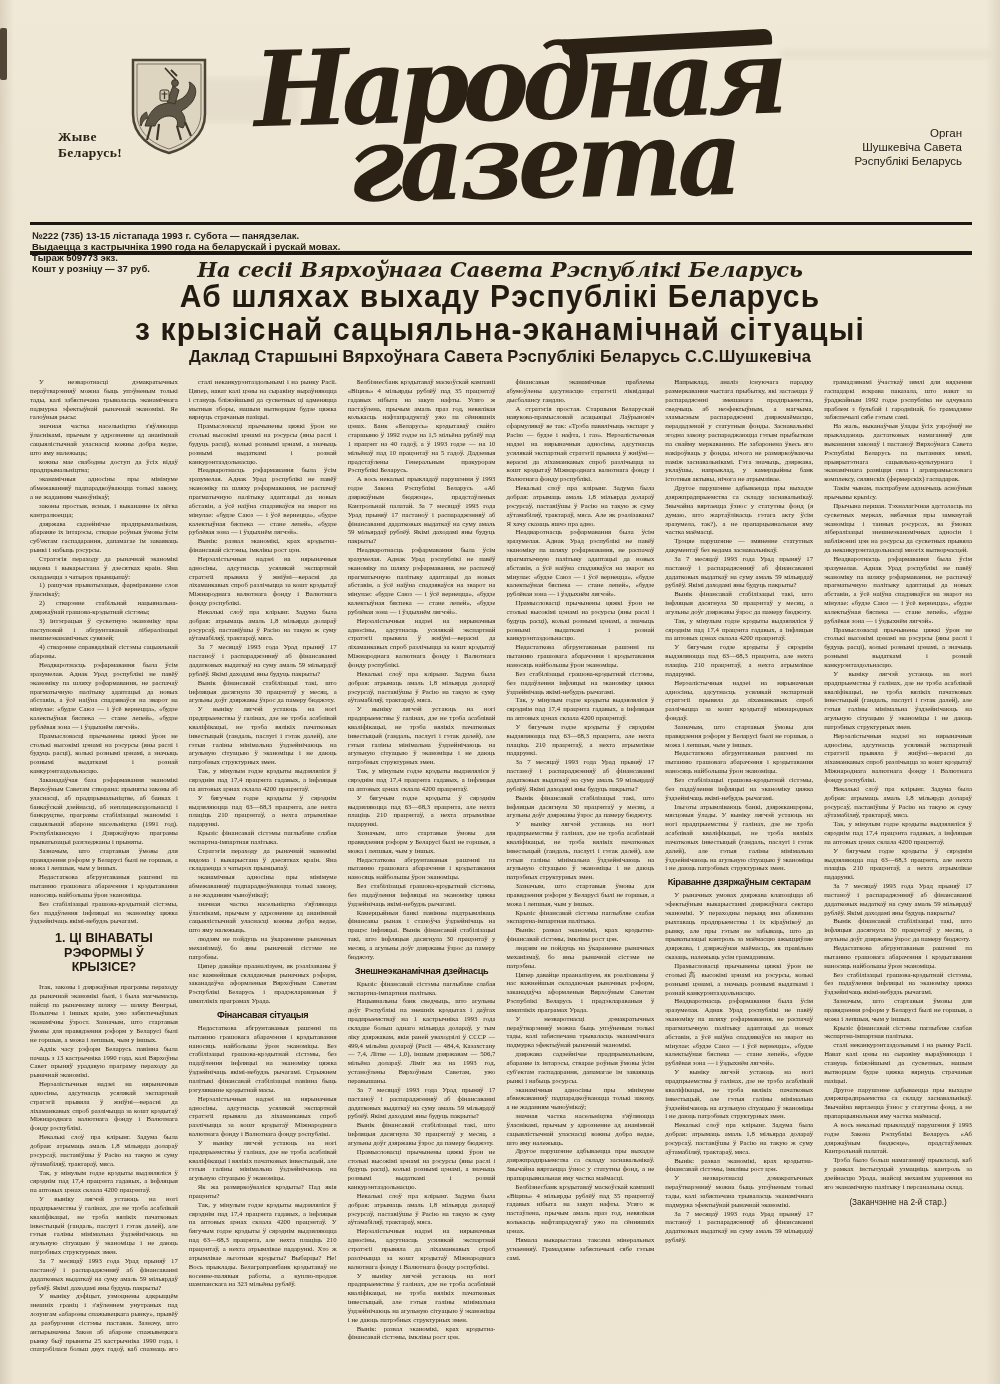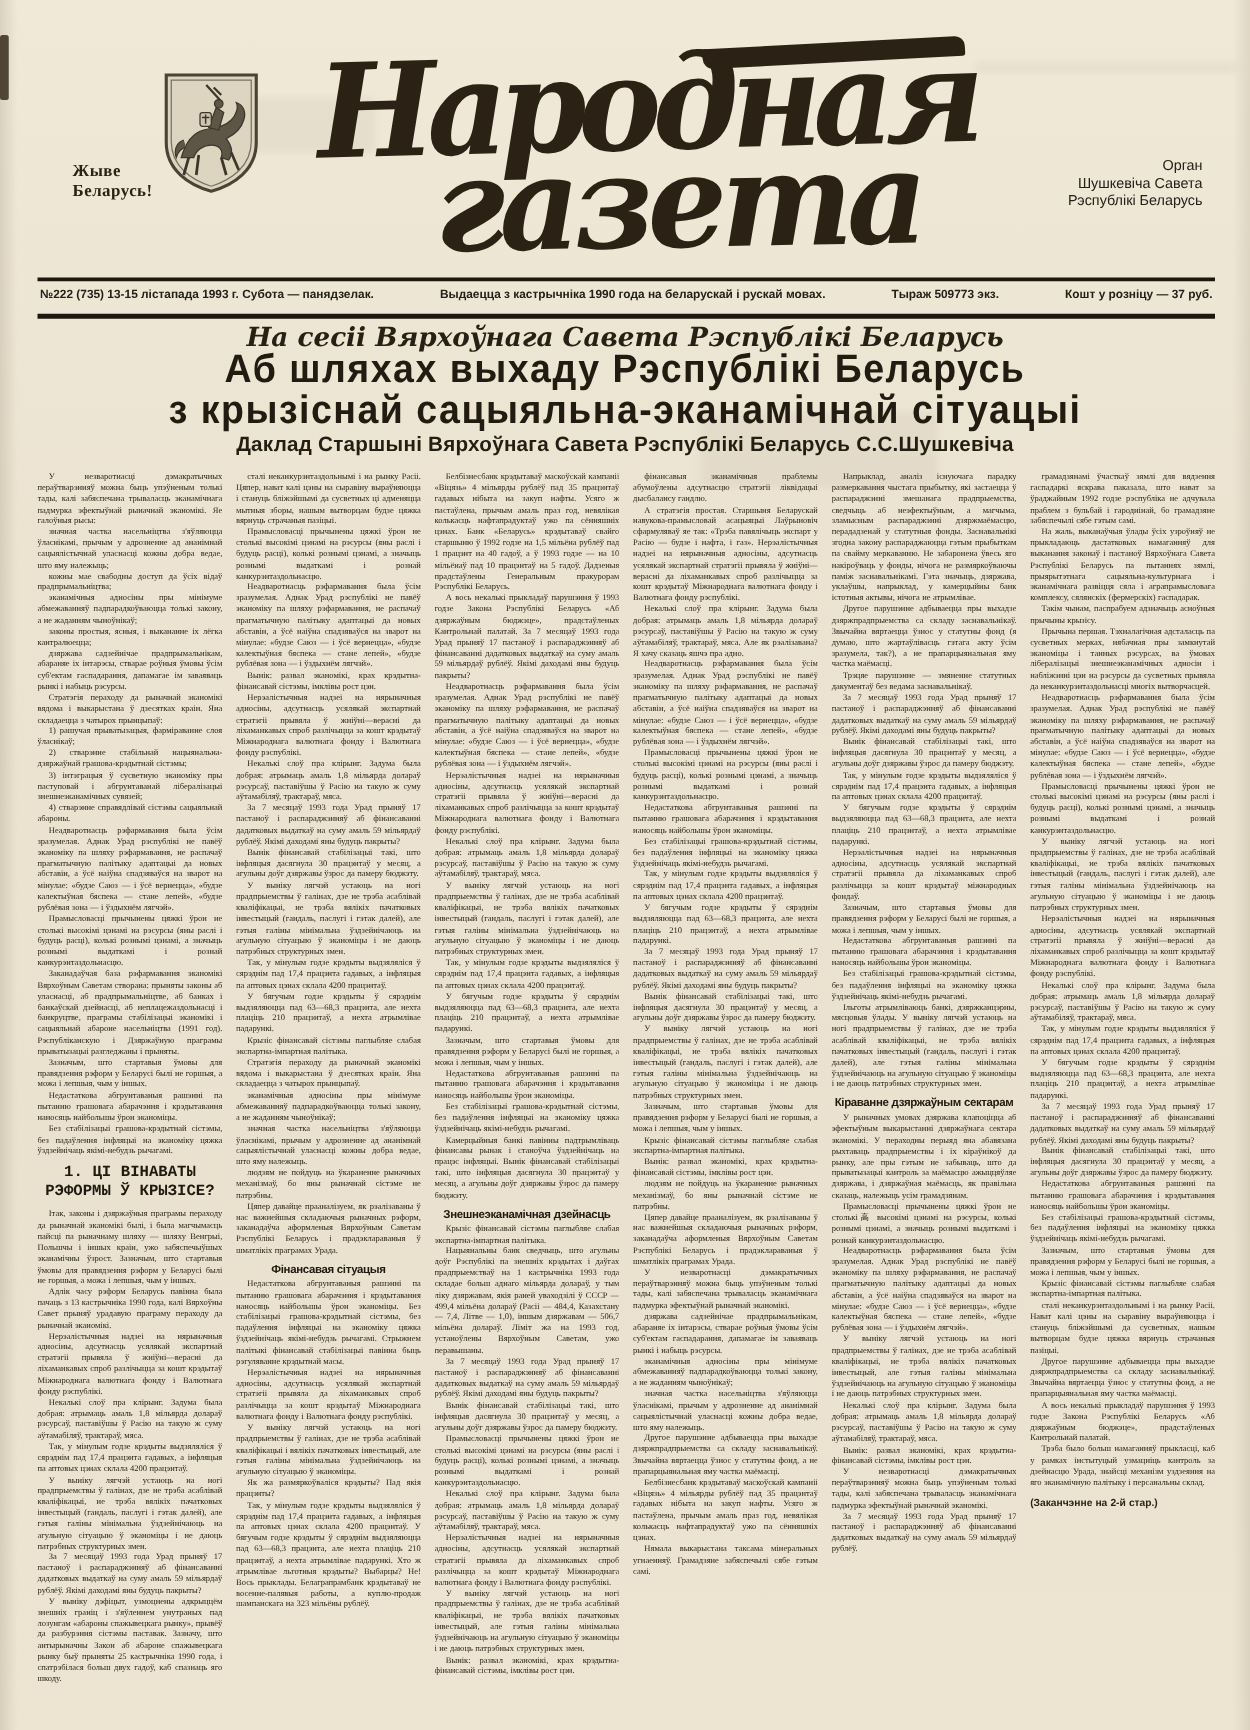--- a/index.html
+++ b/index.html
@@ -25,40 +25,40 @@
   .logo .swash{position:absolute;left:322px;top:16px;width:210px;height:16px;background:#2c2115;
     transform:rotate(-3deg);border-radius:2px 8px 2px 8px;}
   .organ{position:absolute;right:38px;top:126px;text-align:right;font-family:"Liberation Sans",sans-serif;
     font-weight:normal;font-size:11.5px;line-height:14px;color:#25201a;}
 
   .rule{position:absolute;left:30px;right:28px;background:#1d1712;}
   .rule-1{top:222px;height:3px;}
   .rule-2{top:251px;height:4px;}
 
   .dateline{position:absolute;left:32px;right:30px;top:230px;display:flex;justify-content:space-between;align-items:baseline;
-    font-family:"Liberation Sans",sans-serif;font-weight:bold;font-size:9.5px;color:#242019;white-space:nowrap;}
+    font-family:"Liberation Sans",sans-serif;font-weight:bold;font-size:9.5px;color:#242019;white-space:nowrap;flex-direction:column;}
 
   
   .kicker{position:absolute;left:0;right:0;top:257px;text-align:center;font-family:"DejaVu Serif",serif;
     font-style:italic;font-weight:bold;font-size:21px;color:#272015;}
   .headline{position:absolute;left:0;right:0;top:281px;text-align:center;font-family:"Liberation Sans",sans-serif;
     font-weight:800;font-size:30px;line-height:31px;letter-spacing:1.2px;color:#221b12;transform:scaleY(1.06);}
   .subhead{position:absolute;left:0;right:0;top:347px;text-align:center;font-family:"Liberation Sans",sans-serif;
     font-weight:bold;font-size:16.5px;letter-spacing:.2px;color:#241d13;}
 
   
   .cols{position:absolute;left:30px;top:378px;width:942px;height:974px;display:flex;gap:11px;}
   .col{flex:1 1 0;overflow:hidden;text-align:justify;font-size:6.8px;line-height:8.85px;color:#2a2318;
     font-family:"Liberation Serif",serif;word-spacing:.2px;}
   .col p{margin:0;text-indent:9px;}
-  .h-lg{font-family:Liberation Mono, monospace;font-weight:bold;font-size:12.5px;line-height:14.5px;
+  .h-lg{font-family:Liberation Sans, sans-serif;font-weight:bold;font-size:12.5px;line-height:14.5px;
     text-align:center;margin:5px 2px 8px;text-indent:0;color:#1f1910;}
   .h-sm{font-family:"Liberation Sans",sans-serif;font-weight:bold;font-size:9.2px;line-height:11px;text-align:center;
     margin:4px 0 3px;text-indent:0;letter-spacing:-.3px;white-space:nowrap;overflow:hidden;color:#1f1910;}
-  .cont{font-family:"Liberation Sans",sans-serif;font-weight:bold;font-size:8.2px;text-align:left;
+  .cont{font-family:"Liberation Sans",sans-serif;font-weight:normal;font-size:8.2px;text-align:center;
     margin-top:7px;text-indent:0;}
 </style>
 </head>
 <body>
 
 <div class="edge-shade edge-left"></div>
 <div class="edge-shade edge-right"></div>
 <div class="smudge"></div>
 <div class="ghost" style="left:150px;top:78px;width:150px;height:44px;"></div>
 <div class="ghost" style="left:560px;top:330px;width:190px;height:60px;"></div>

